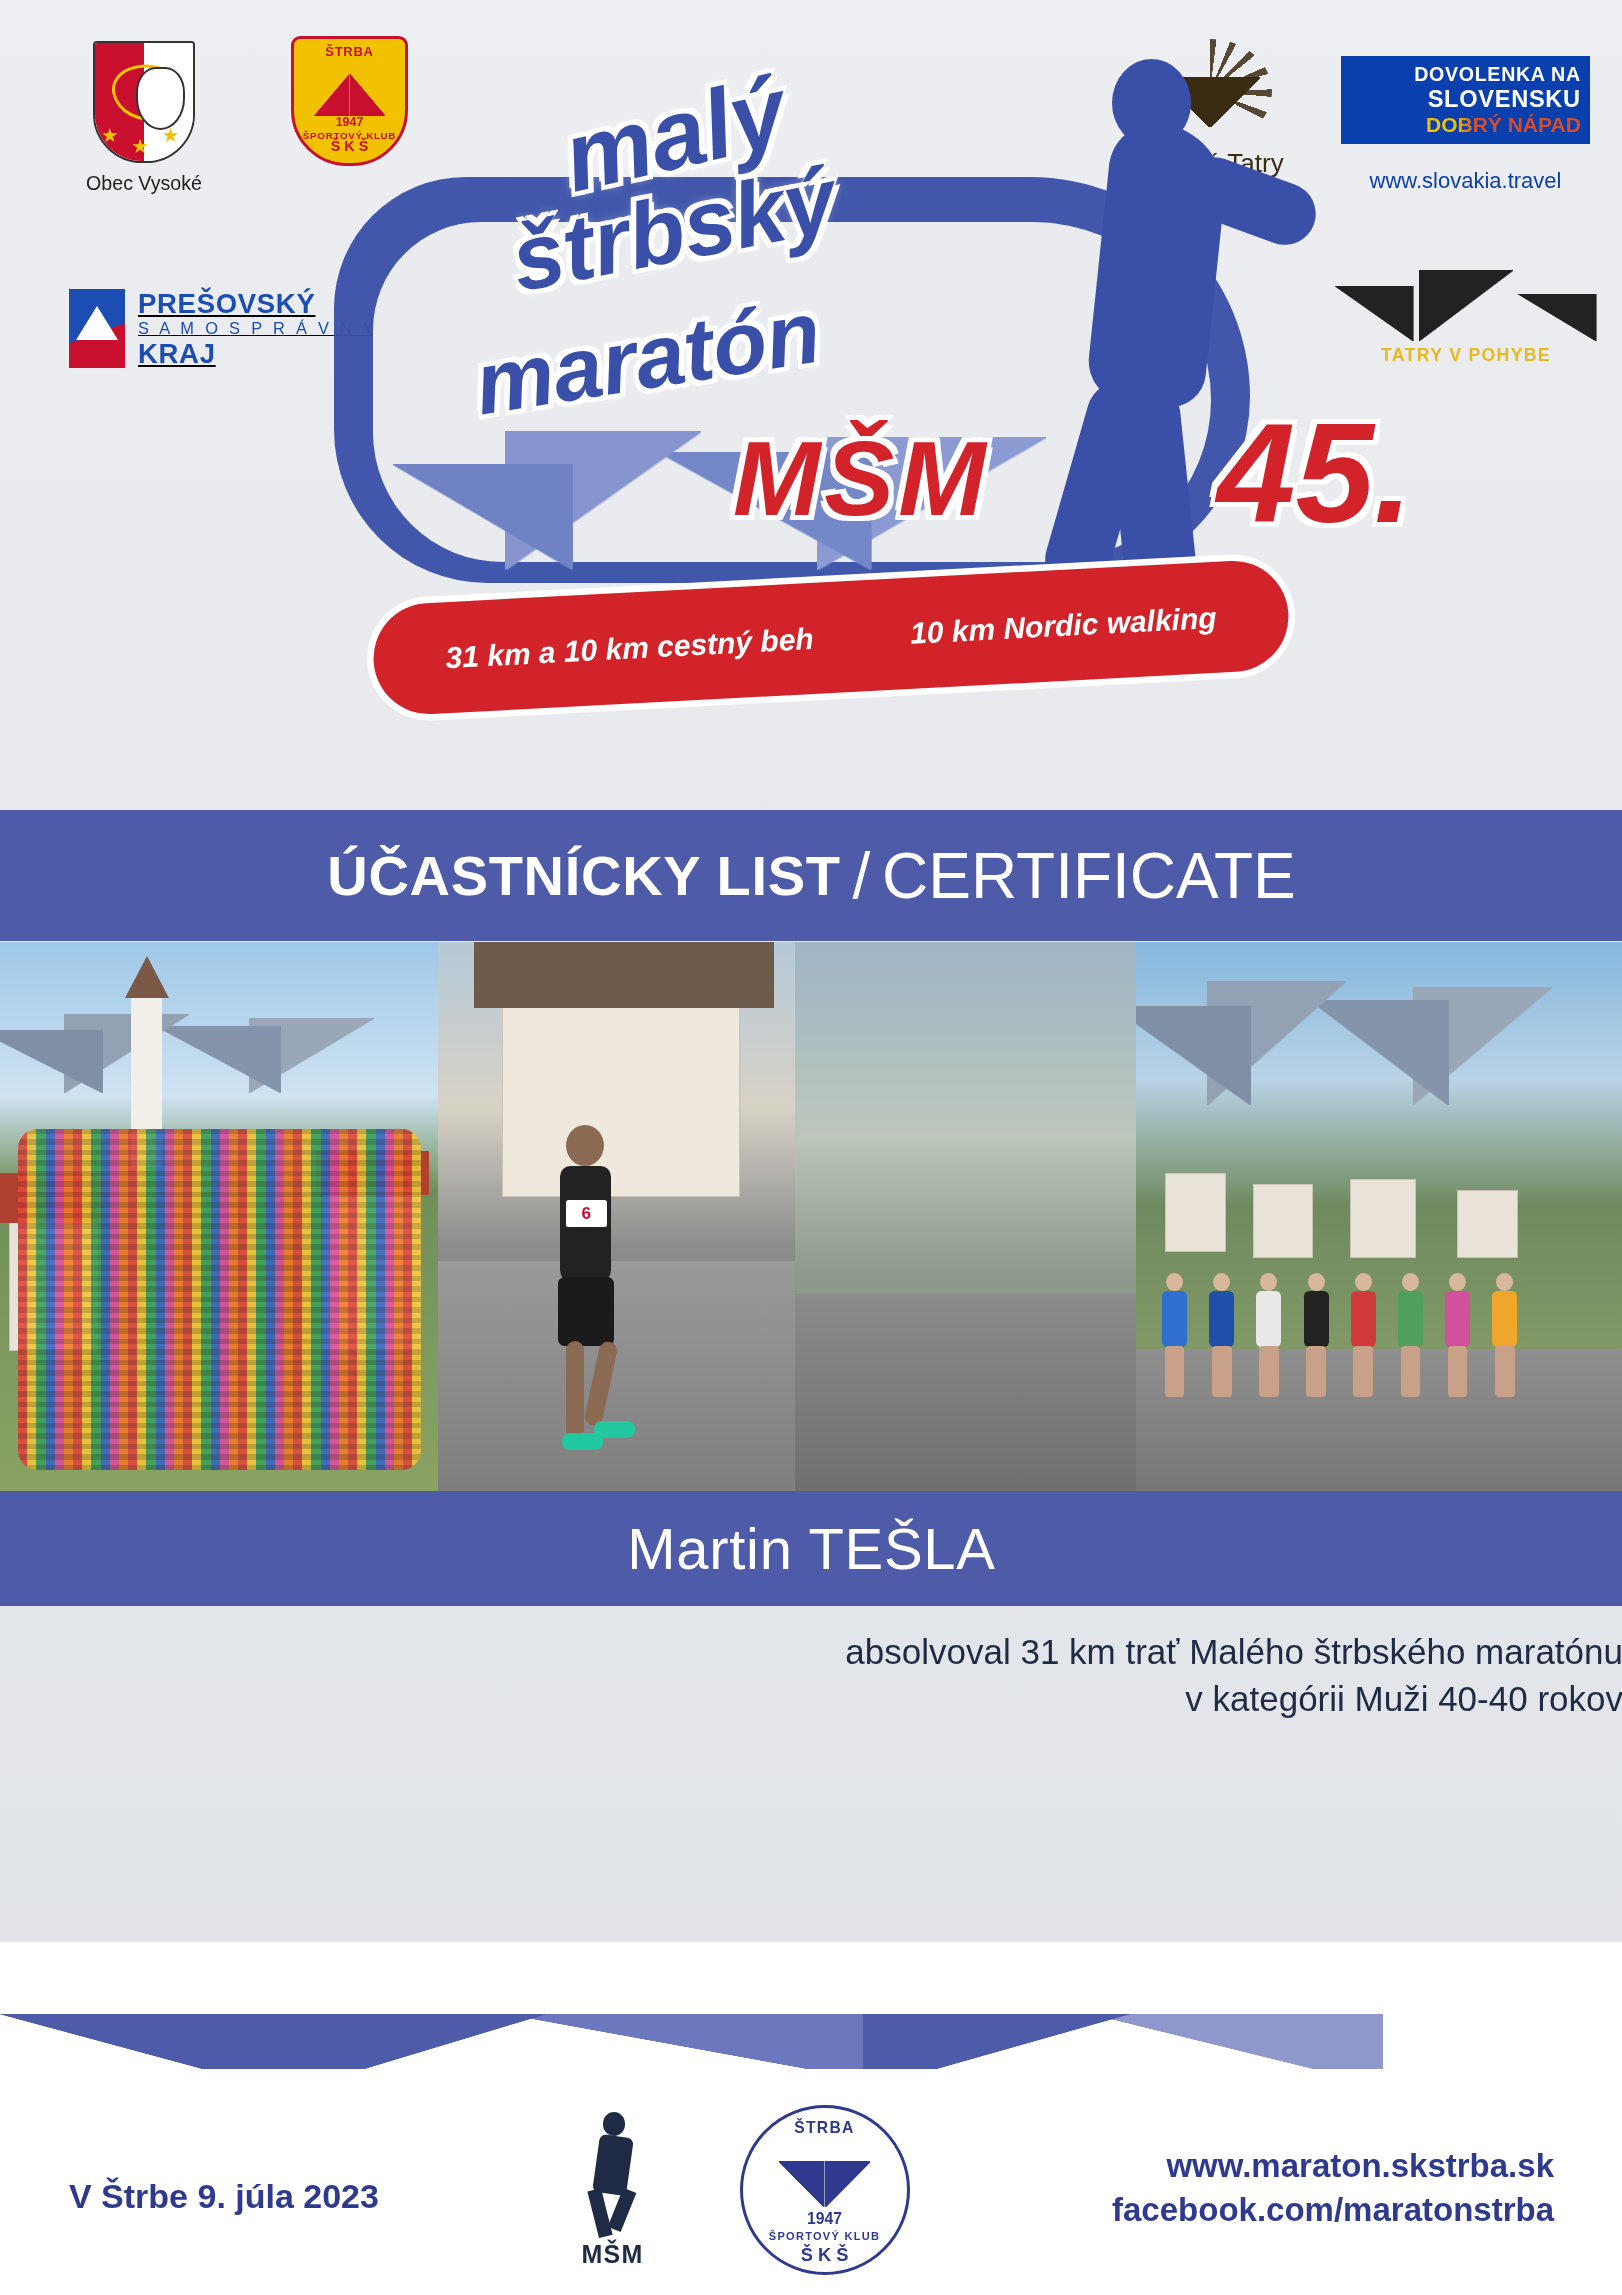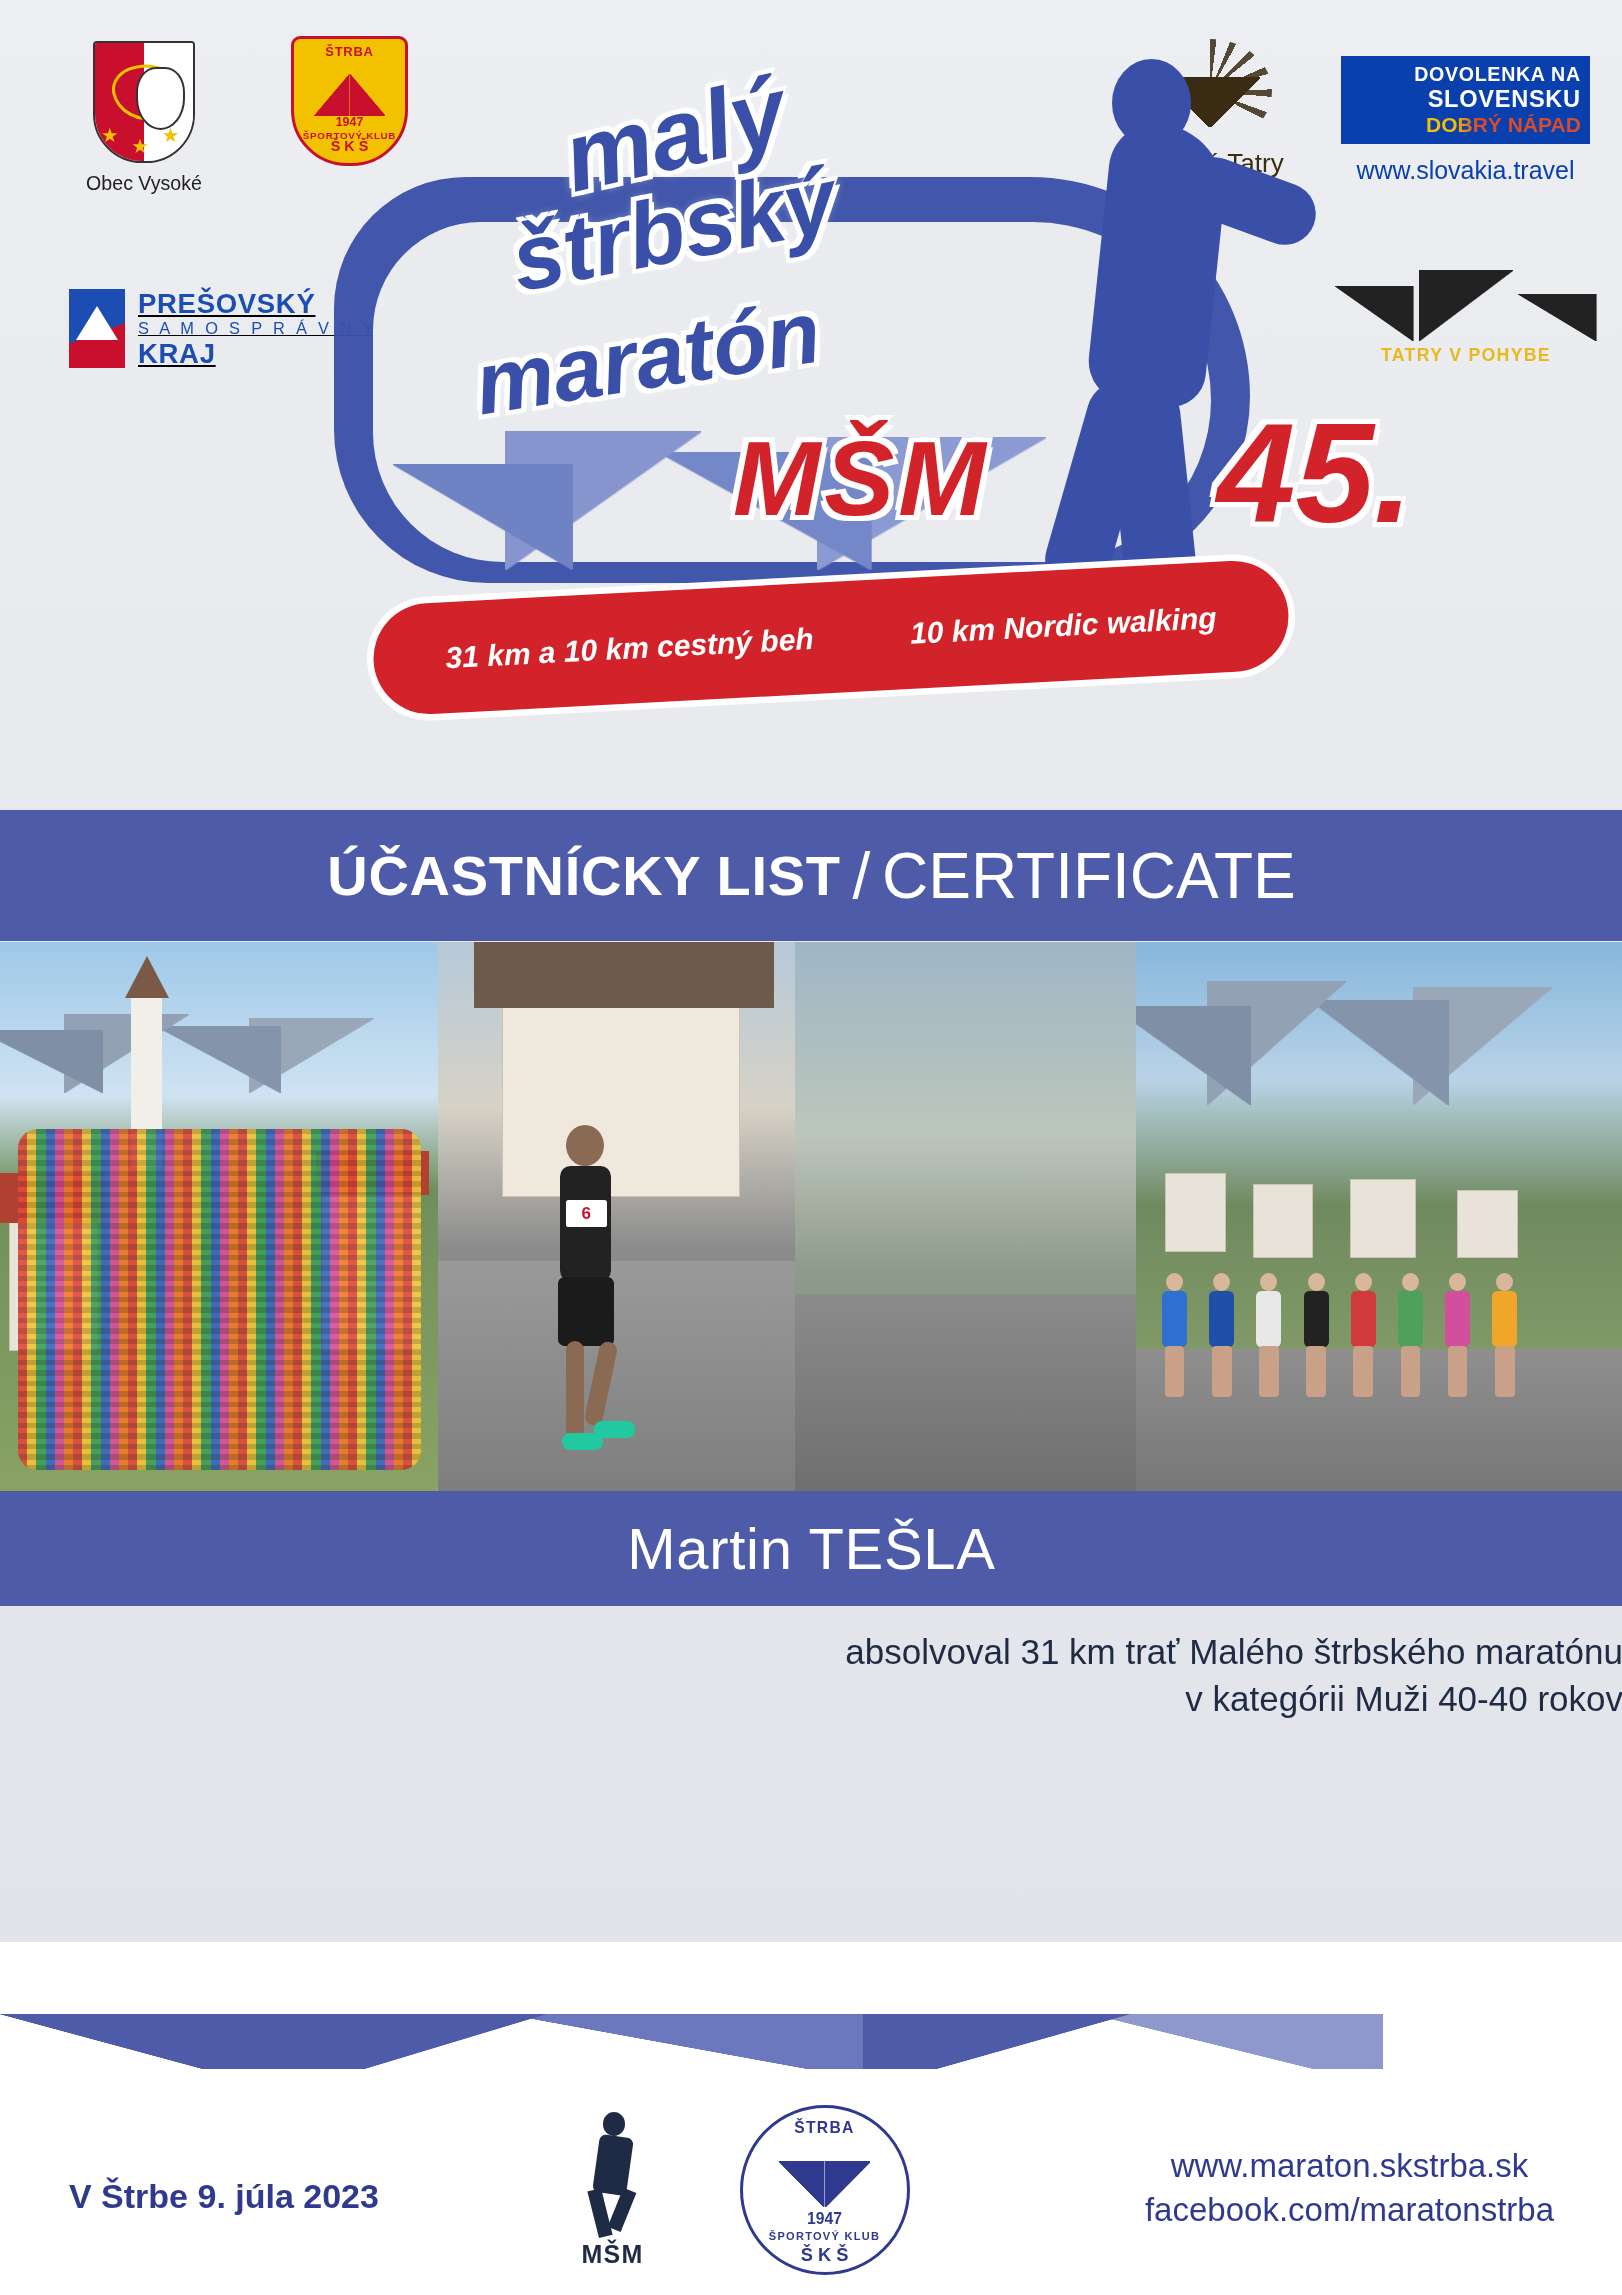--- a/index.html
+++ b/index.html
@@ -233,22 +233,22 @@
   .slovakia-box .l1 { color: #ffffff; font-size: 19.6px; font-weight: bold; letter-spacing: 0.7px; }
   .slovakia-box .l2 { color: #ffffff; font-size: 23.6px; font-weight: bold; letter-spacing: 0.7px; }
   .slovakia-box .l3 {
     font-size: 21px; font-weight: bold;
     background: linear-gradient(90deg,#f2c200 0%, #f2c200 45%, #d84c2a 55%, #d84c2a 100%);
     -webkit-background-clip: text;
     background-clip: text;
     color: transparent;
   }
   .slovakia-url {
-    margin-top: 12px;
-    font-size: 25px;
+    margin-top: 24px;
+    font-size: 22px;
     color: #0a3fae;
   }
 
   .logo-tatry {
     position: absolute;
     left: 1335px;
     top: 262px;
     width: 262px;
     text-align: center;
   }
@@ -715,23 +715,22 @@
 
   .footer-links {
     position: absolute;
     right: 69px;
     bottom: 62px;
     text-align: right;
     color: #2f3a8f;
   }
   .footer-links div {
     font-size: 33px;
-    font-weight: normal;
+    font-weight: bold;
     line-height: 1.35;
-    text-align: center;
   }
 </style>
 </head>
 <body>
 
 <div class="page">
 
   <div class="header">
 
     <div class="logo-obec">

